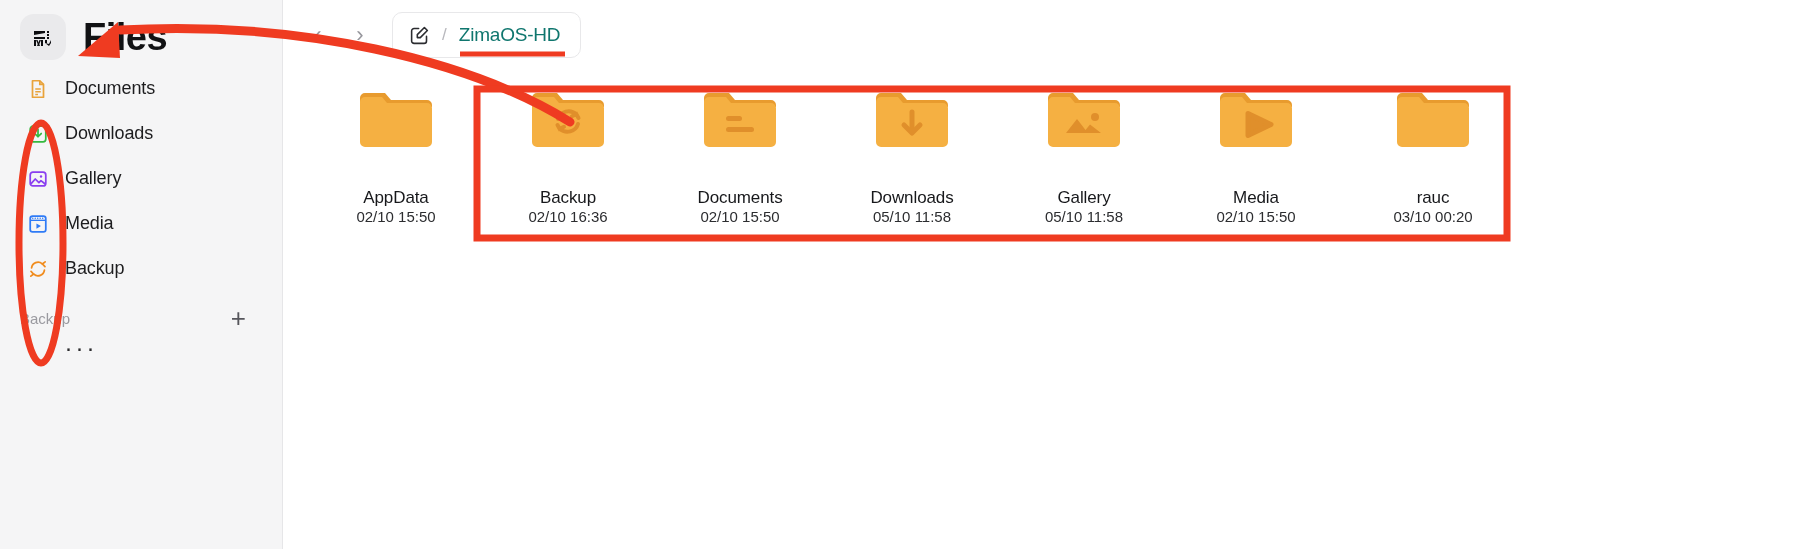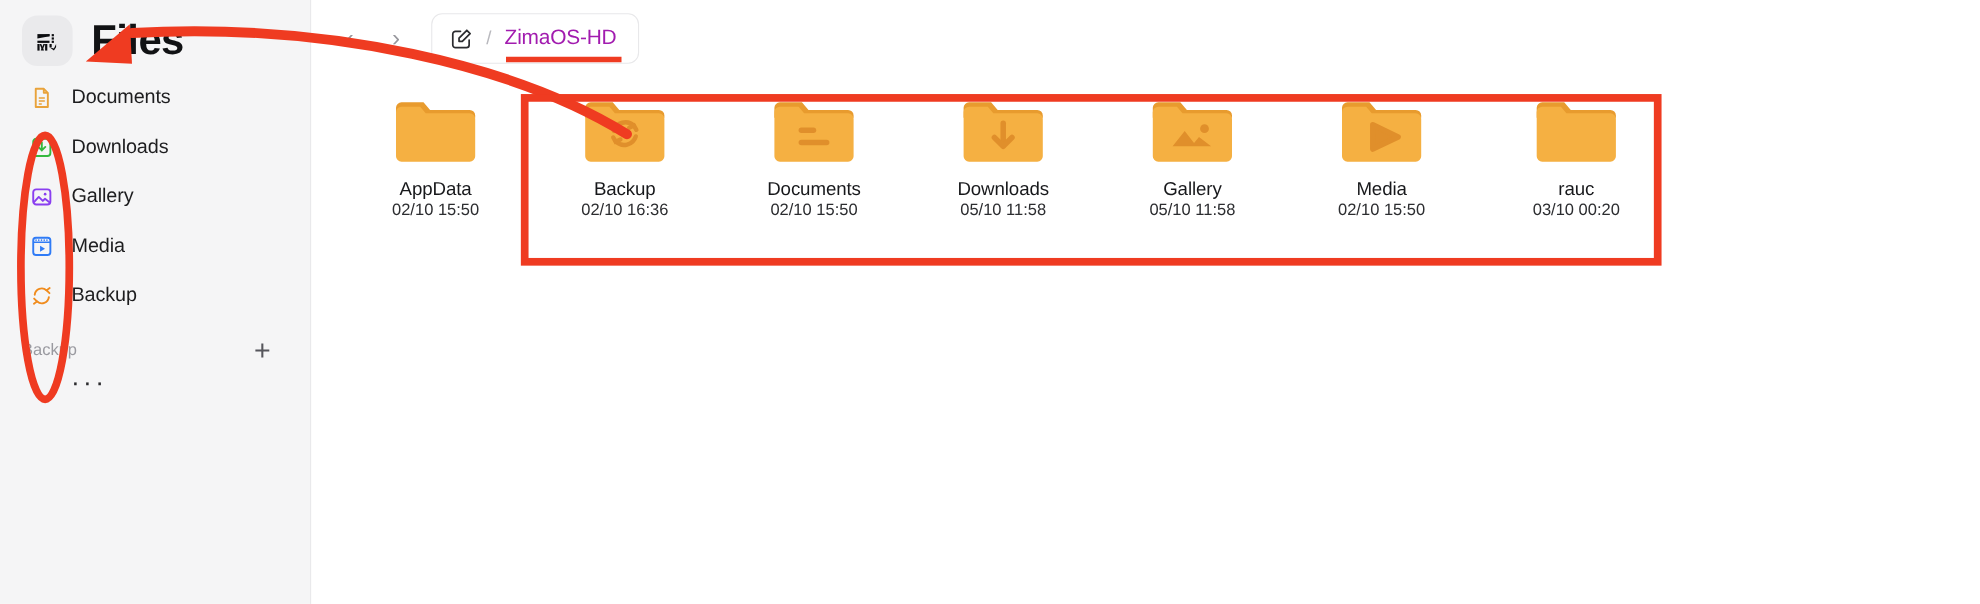--- a/index.html
+++ b/index.html
@@ -72,31 +72,31 @@
     font-size: 22px; color: #97979d; cursor: pointer;
     width: 20px; text-align: center; line-height: 1; font-weight: 300;
   }
   .crumb-box {
     display: flex; align-items: center;
     border: 1px solid #e8e8ea; border-radius: 10px;
     height: 46px; padding: 0 20px 0 16px; gap: 12px;
     background: #fff; position: relative;
   }
   .crumb-sep { color: #b8b8bd; font-size: 17px; }
-  .crumb-text { font-size: 19px; color: #a21caf; letter-spacing: -0.2px; }
+  .crumb-text { font-size: 19px; color: #0f766e; letter-spacing: -0.2px; }
 
   
   .grid { display: flex; padding-left: 27px; margin-top: 18px; }
   .folder-cell {
     width: 172px; display: flex; flex-direction: column; align-items: center;
     cursor: pointer;
   }
   .folder-ico { width: 76px; height: 62px; position: relative; }
   .folder-name {
-    margin-top: 12px; font-size: 17px; color: #17181b;
+    margin-top: 38px; font-size: 17px; color: #17181b;
     letter-spacing: -0.1px;
   }
   .folder-time { margin-top: 0; font-size: 15px; color: #2c2d30; }
 
   
   .anno { position: absolute; pointer-events: none; }
   #anno-svg { position: absolute; left: 0; top: 0; width: 1800px; height: 549px; }
 </style>
 </head>
 <body>

